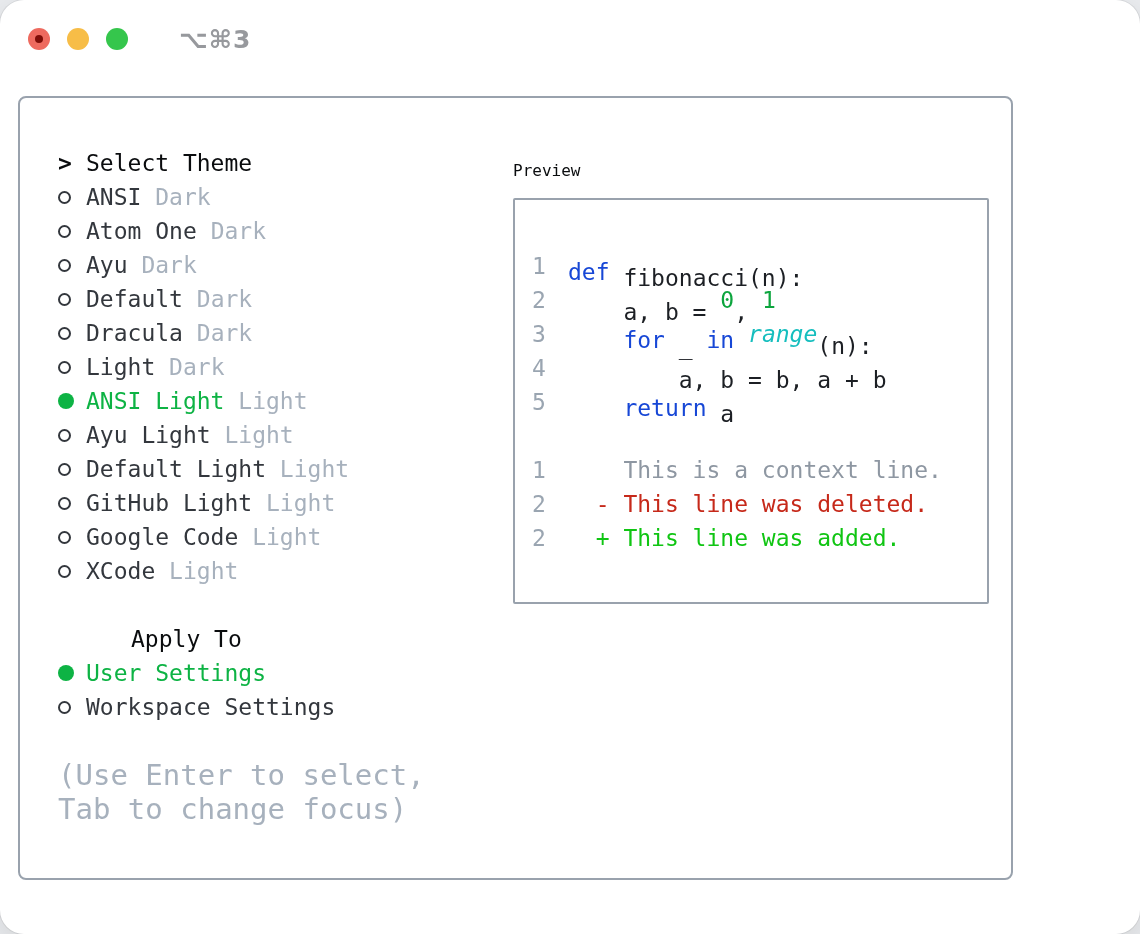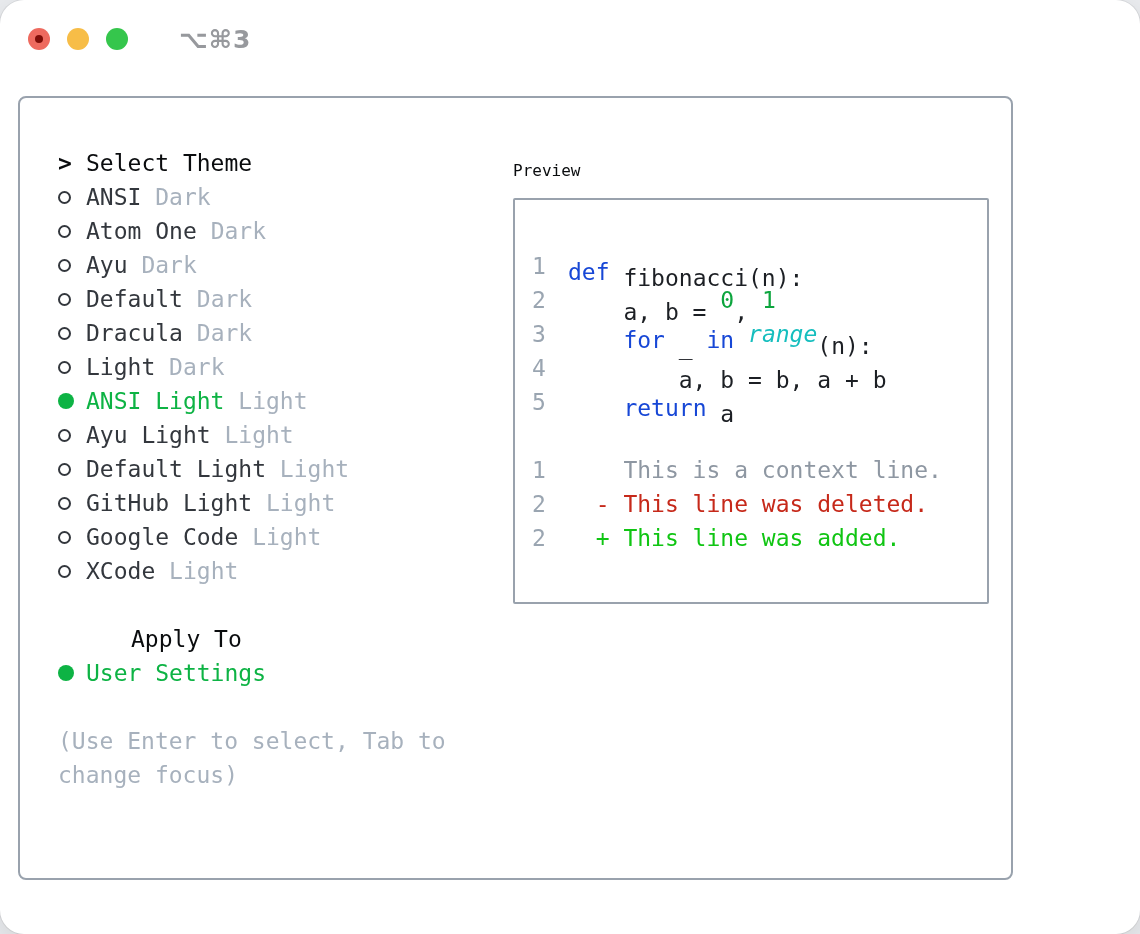--- a/index.html
+++ b/index.html
@@ -66,21 +66,21 @@
   .cursor{color:var(--heading);font-weight:700;}
   .hdr{color:var(--heading);font-weight:400;}
   .subhdr{color:var(--heading);font-weight:500;margin-left:45px;}
   .radio{width:13px;height:13px;border:2.5px solid var(--text);border-radius:50%;display:inline-block;}
   .radio.sel{border:none;width:16px;height:16px;background:var(--sel-green);}
   .item-label{color:var(--text);}
   .item-label.sel{color:var(--sel-green);}
   .item-tag{color:var(--dim);margin-left:1ch;}
   .spacer{height:34px;}
   .help{
-    margin-top:0;width:432px;font-size:23px;line-height:34px;color:var(--dim);
+    margin-top:0;width:432px;font-size:29px;line-height:34px;color:var(--dim);
   }
   
   .preview-title-row{height:34px;display:flex;align-items:flex-end;}
   .preview-box{
     margin-top:18px;width:476px;height:406px;
     border:2px solid var(--border);border-radius:2px;background:#fff;
     padding:15px 0 0 17px;overflow:hidden;
   }
   .cline{height:34px;display:flex;align-items:center;font-size:23px;white-space:pre;color:#1c1f24;}
   .ln{color:var(--line-num);display:inline-block;min-width:1ch;margin-right:1.6ch;flex:none;}
@@ -132,20 +132,21 @@
 
       <div class="spacer"></div>
 
       <div class="row">
         <span class="bullet-cell"></span>
         <span class="subhdr">Apply To</span>
       </div>
 
       <div id="apply-to-list">
           <div class="row"><span class="bullet-cell"><span class="radio sel"></span></span><span class="item-label sel">User Settings</span></div>
+          <div class="row"><span class="bullet-cell"><span class="radio"></span></span><span class="item-label">Workspace Settings</span></div>
         </div>
 
       <div class="spacer"></div>
 
       <div class="help">(Use Enter to select, Tab to change focus)</div>
 
     </div>
 
     <div class="right-col">
 

